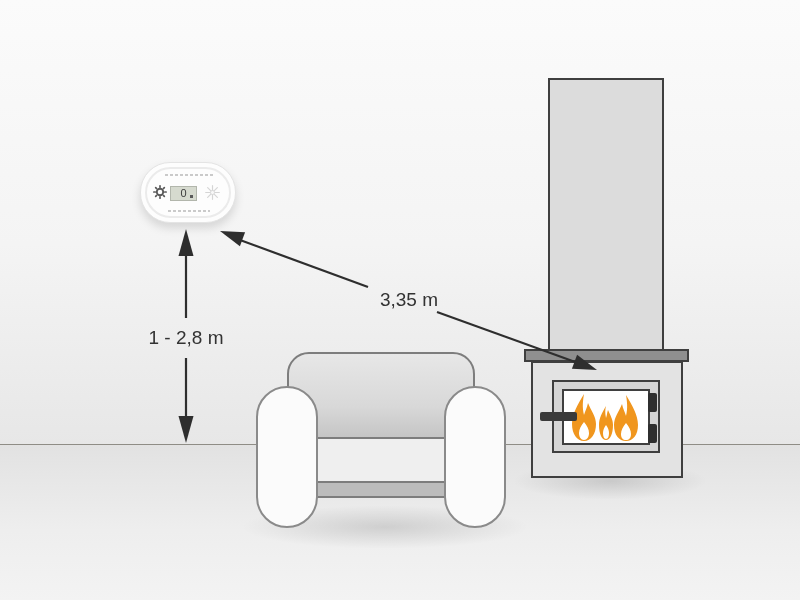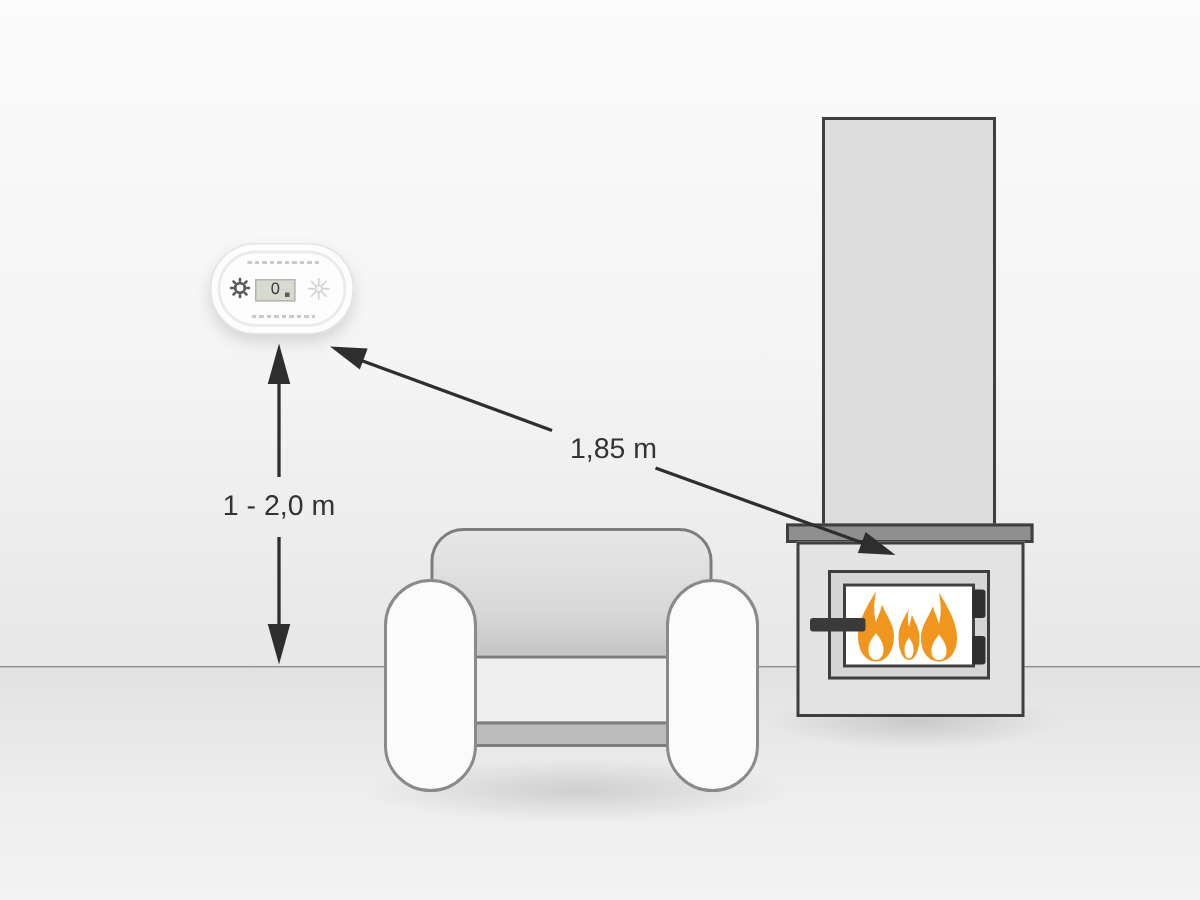--- a/index.html
+++ b/index.html
@@ -141,16 +141,16 @@
       <line x1="437" y1="312" x2="578" y2="363"></line>
     </g>
     <g style="fill:var(--line-dark,#2E2E2E)">
       <polygon points="186,229 178.5,256 193.5,256"></polygon>
       <polygon points="186,443 178.5,416 193.5,416"></polygon>
       <polygon points="220,231 239.9,246.3 245.1,232.3"></polygon>
       <polygon points="597,370 571.9,368.7 577.1,354.7"></polygon>
     </g>
   </svg>
 
-  <div class="abs measure-label" id="height-label">1 - 2,0 m</div>
-  <div class="abs measure-label" id="distance-label">1,85 m</div>
+  <div class="abs measure-label" id="height-label">1 - 2,8 m</div>
+  <div class="abs measure-label" id="distance-label">3,35 m</div>
 
 </div>
 
 </body></html>

